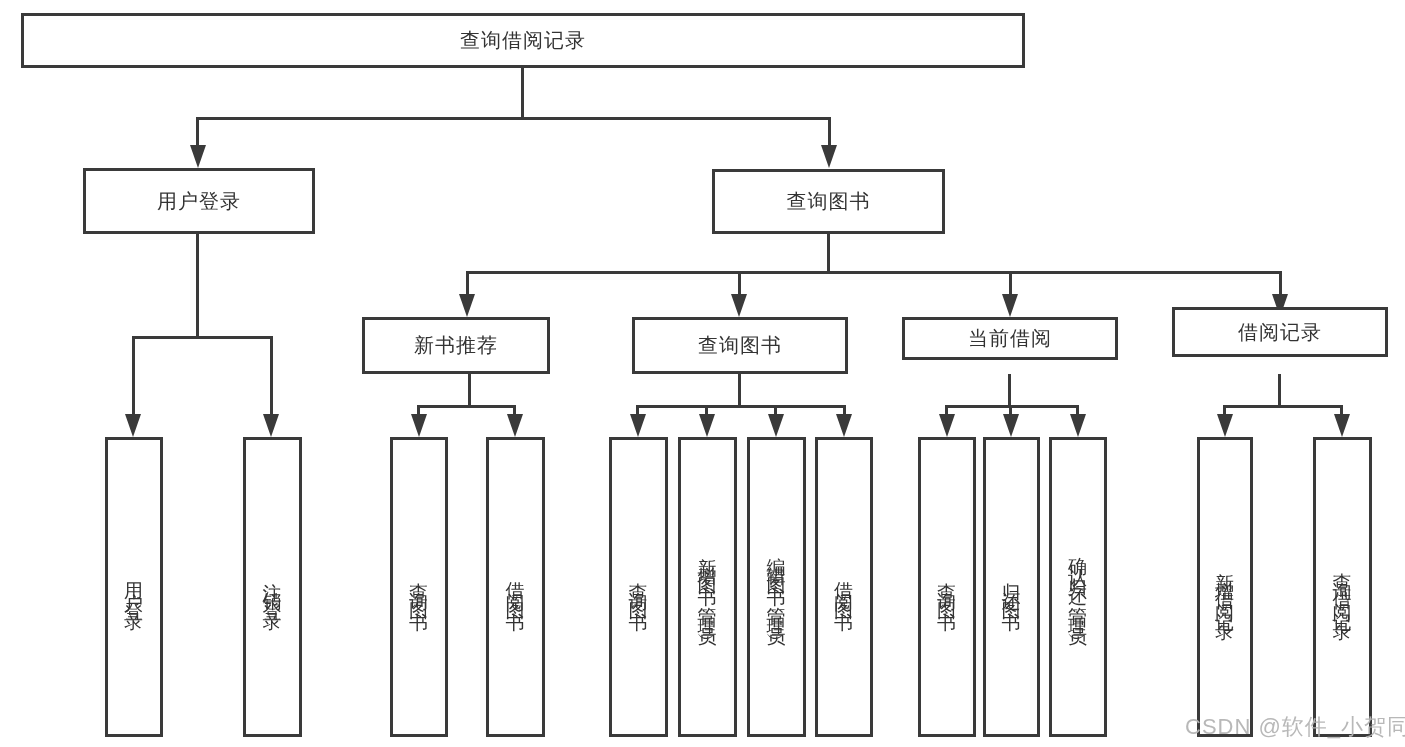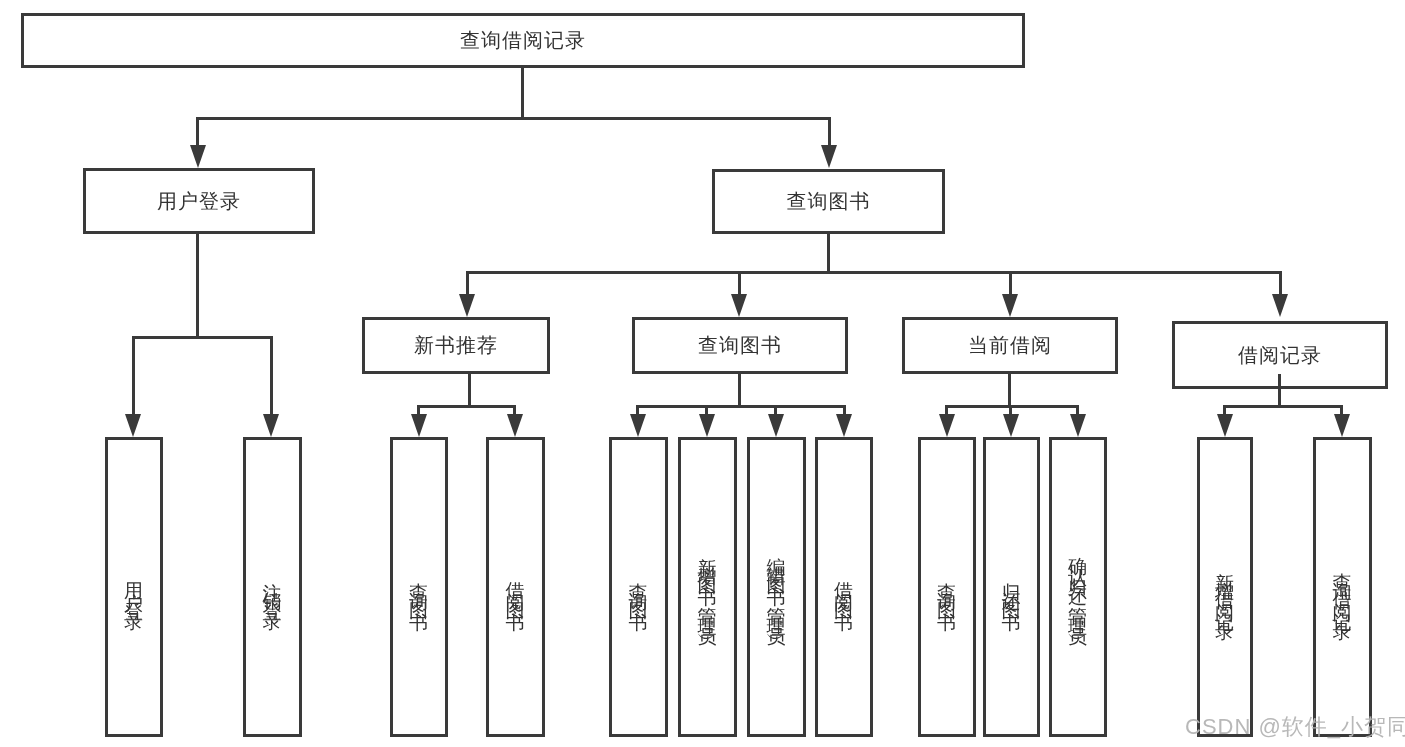--- a/index.html
+++ b/index.html
@@ -89,24 +89,24 @@
   <div class="arrowhead" style="left:1002px;top:294px"></div>
   <div class="vline" style="left:1279px;top:271px;height:27px"></div>
   <div class="arrowhead" style="left:1272px;top:294px"></div>
 
   <div class="box" style="left:362px;top:317px;width:188px;height:57px">
     <span>新书推荐</span>
   </div>
   <div class="box" style="left:632px;top:317px;width:216px;height:57px">
     <span>查询图书</span>
   </div>
-  <div class="box" style="left:902px;top:317px;width:216px;height:57px">
+  <div class="box" style="left:902px;top:317px;width:216px;height:43px">
     <span>当前借阅</span>
   </div>
-  <div class="box" style="left:1172px;top:321px;width:216px;height:68px">
+  <div class="box" style="left:1172px;top:307px;width:216px;height:50px">
     <span>借阅记录</span>
   </div>
 
   <div class="vline" style="left:468px;top:374px;height:34px"></div>
   <div class="hline" style="left:417px;top:405px;width:99px"></div>
   <div class="vline" style="left:417px;top:405px;height:13px"></div>
   <div class="arrowhead" style="left:411px;top:414px"></div>
   <div class="vline" style="left:513px;top:405px;height:13px"></div>
   <div class="arrowhead" style="left:507px;top:414px"></div>
 

